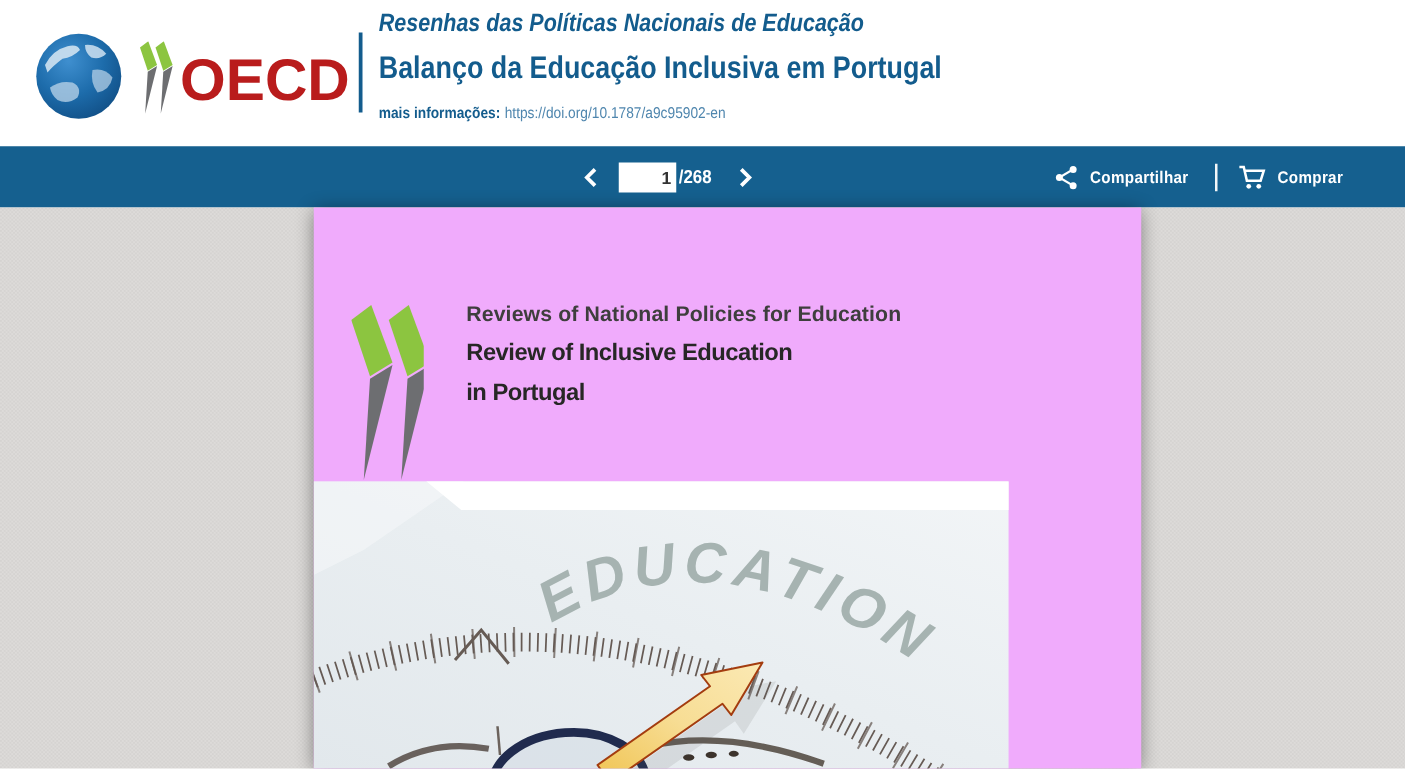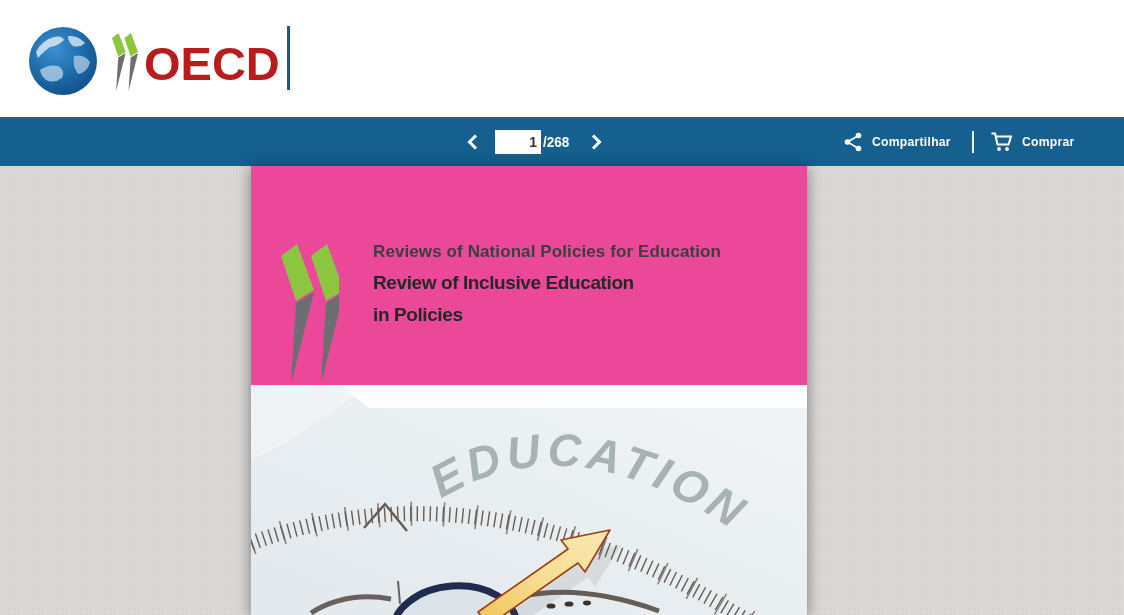--- a/index.html
+++ b/index.html
@@ -28,21 +28,21 @@
   .actions { position:absolute; right:44px; top:0; height:49px; display:flex; align-items:center; gap:10px; }
   .act-btn { background:none; border:none; cursor:pointer; display:flex; align-items:center; gap:9px; color:#ffffff; }
   .act-label { color:#ffffff; font-size:13.5px; font-weight:bold; letter-spacing:.3px; transform:scaleX(.9); transform-origin:left; white-space:nowrap; }
   .act-divider { width:2px; height:22px; background:rgba(255,255,255,.95); margin:0 6px 0 2px; }
 
   
   .stage { position:absolute; left:0; top:166px; width:1124px; height:449px; background:#dbd9d7; }
   .stage-noise { position:absolute; inset:0; opacity:.06;
     background-image:repeating-conic-gradient(rgba(255,255,255,.9) 0% 25%, rgba(110,110,108,.9) 0% 50%);
     background-size:3px 3px; }
-  .sheet { position:absolute; left:251px; top:0; width:556px; height:449px; background:#ec4899; box-shadow:0 2px 14px rgba(0,0,0,.45); }
+  .sheet { position:absolute; left:251px; top:0; width:662px; height:449px; background:#f0abfc; box-shadow:0 2px 14px rgba(0,0,0,.45); }
   .cover-chevrons { position:absolute; left:30px; top:78px; }
   .cover-series { position:absolute; left:122px; top:76px; font-size:17px; font-weight:bold; color:#3e3e3d; letter-spacing:.1px; }
   .cover-title { position:absolute; left:122px; top:101px; font-size:19px; font-weight:bold; color:#272726; line-height:32px; letter-spacing:-.4px; }
   .cover-photo { position:absolute; left:0; top:219px; width:556px; height:230px; display:block; }
 </style>
 </head>
 <body>
 
 <div class="screen">
 
@@ -68,20 +68,25 @@
           <polygon points="15,59 33,48 10,140" fill="#6d6e71"></polygon>
           <g transform="translate(30,0)">
             <polygon points="0,12 16,0 33,46 15,57" fill="#8cc540"></polygon>
             <polygon points="15,59 33,48 10,140" fill="#6d6e71"></polygon>
           </g>
         </g>
       </svg>
       <div class="oecd-word">OECD</div>
     </div>
     <div class="hdr-divider"></div>
+    <div class="title-block">
+      <div class="series-title">Resenhas das Políticas Nacionais de Educação</div>
+      <div class="book-title">Balanço da Educação Inclusiva em Portugal</div>
+      <div class="more-info"><b>mais informações:</b><span>https://doi.org/10.1787/a9c95902-en</span></div>
+    </div>
   </header>
 
   <nav class="bluebar">
     <div class="pager">
       <button class="nav-btn">
         <svg width="13" height="18" viewBox="0 0 13 18">
           <polyline points="10,2.5 3.5,9 10,15.5" fill="none" stroke="#ffffff" stroke-width="3"></polyline>
         </svg>
       </button>
       <input class="page-input" value="1" style="">
@@ -125,21 +130,21 @@
         <polygon points="15,59 33,48 10,140" fill="#6d6e71"></polygon>
         <g transform="translate(30,0)">
           <polygon points="0,12 16,0 33,46 15,57" fill="#8cc540"></polygon>
           <polygon points="15,59 33,48 10,140" fill="#6d6e71"></polygon>
         </g>
       </svg>
 
       <div class="cover-series">Reviews of National Policies for Education</div>
       <div class="cover-title">
         <div>Review of Inclusive Education</div>
-        <div>in Policies</div>
+        <div>in Portugal</div>
       </div>
 
       <svg class="cover-photo" viewBox="0 0 556 230" preserveAspectRatio="none">
         <defs>
           <linearGradient id="photobg" x1="1" y1="0" x2="0" y2="1">
             <stop offset="0" stop-color="#f2f5f7"></stop>
             <stop offset=".5" stop-color="#e9eef1"></stop>
             <stop offset="1" stop-color="#e2e8ec"></stop>
           </linearGradient>
           <linearGradient id="gold" x1="0" y1="1" x2="1" y2="0">

